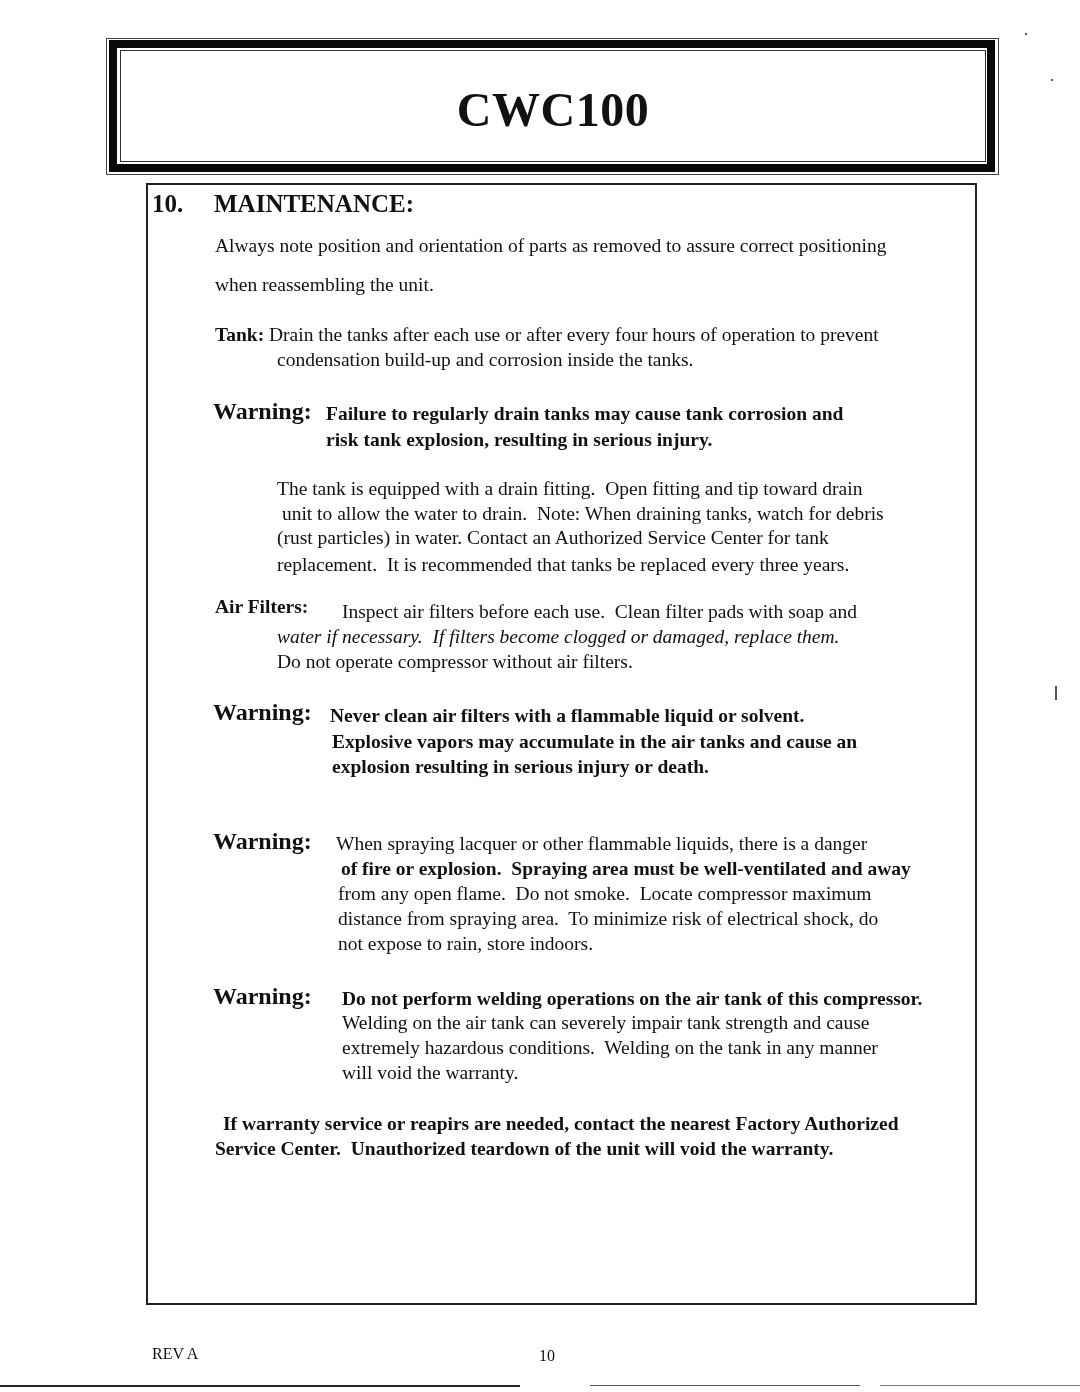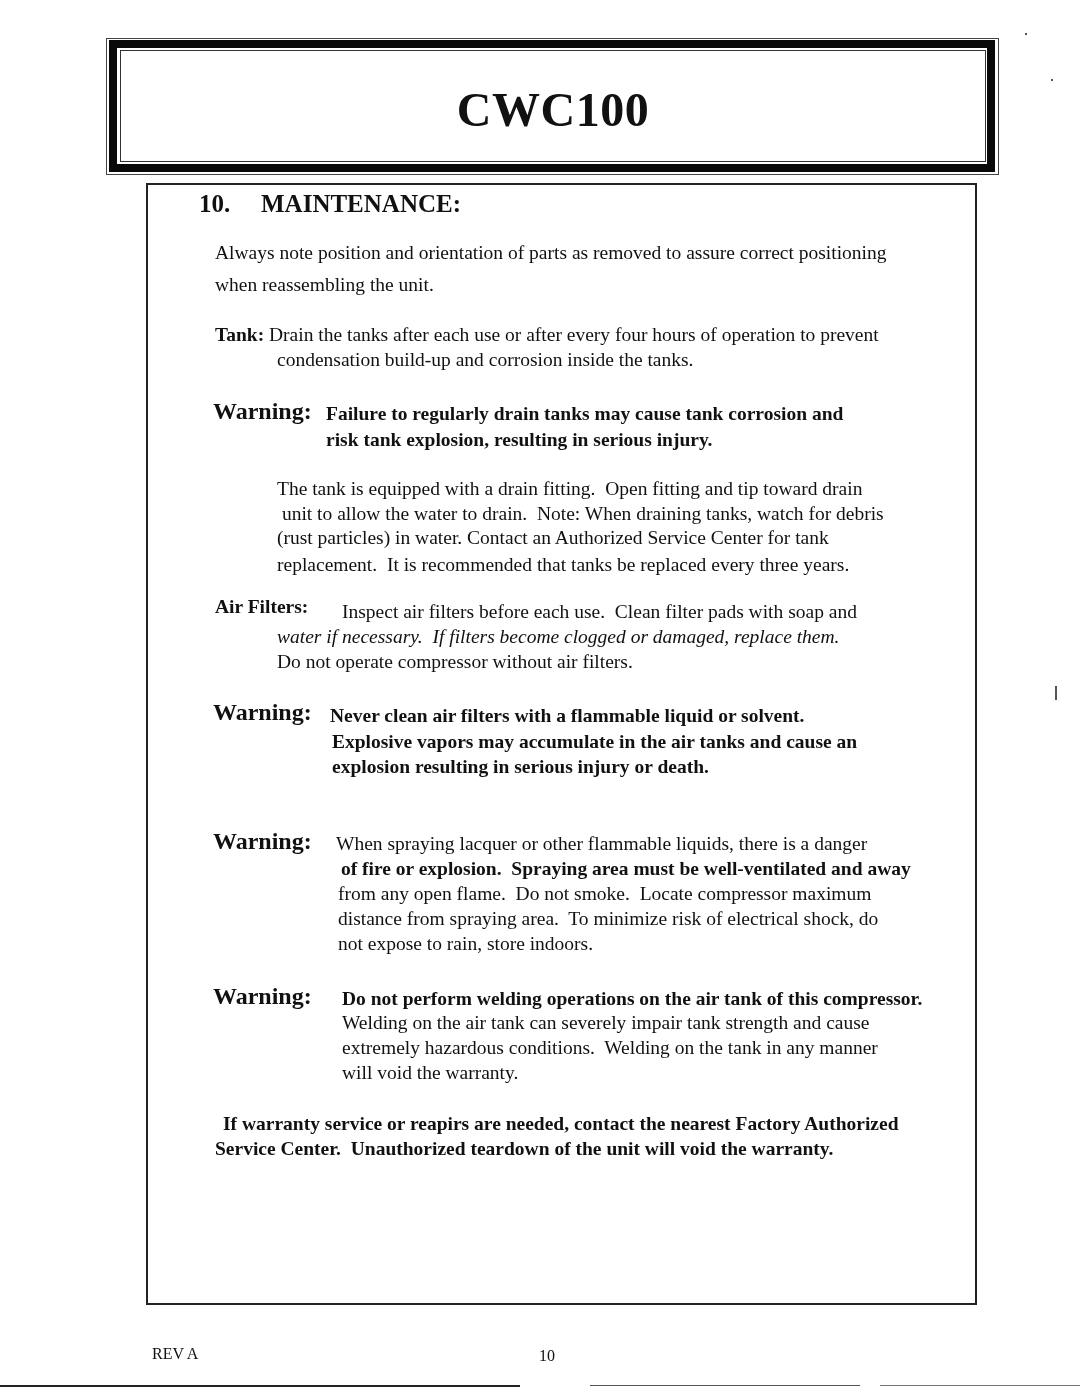--- a/index.html
+++ b/index.html
@@ -8,21 +8,21 @@
   .title-outer { position: absolute; left: 106px; top: 38px; width: 893px; height: 137px;
                  border: 1px solid #444; box-sizing: border-box; }
   .title-band { position: absolute; left: 109px; top: 40px; width: 886px; height: 132px;
                 border: 8px solid #0a0a0a; box-sizing: border-box; }
   .title-inner { position: absolute; left: 120px; top: 50px; width: 866px; height: 112px;
                  border: 1px solid #333; box-sizing: border-box;
                  display: flex; align-items: center; justify-content: center; }
   .title-text { font-size: 48px; font-weight: bold; letter-spacing: 0.5px; margin-top: 6px; }
   .main-box { position: absolute; left: 146px; top: 183px; width: 831px; height: 1122px;
               border: 2px solid #222; box-sizing: border-box; }
-  .section-heading { position: absolute; left: 152px; top: 190px; font-size: 25px; font-weight: bold; margin-left: 47px; }
+  .section-heading { position: absolute; left: 152px; top: 190px; font-size: 25px; font-weight: bold; }
   .section-heading .num { display: inline-block; width: 62px; }
   .p { position: absolute; font-size: 19.5px; line-height: 25px; white-space: pre; }
   .b { font-weight: bold; }
   .warn-label { font-size: 24px; font-weight: bold; }
   .footer { position: absolute; font-size: 16px; }
   .bottom-line { position: absolute; top: 1385px; height: 2px; background: #222; }
   .speck { position: absolute; background: #555; }
 </style>
 </head>
 <body>
@@ -33,21 +33,21 @@
   <span class="title-text">CWC100</span>
 </div>
 
 <div class="main-box"></div>
 
 <div class="section-heading">
   <span class="num">10.</span><span>MAINTENANCE:</span>
 </div>
 
 <div>
-  <div class="p" style="left:215px; top:240px;">Always note position and orientation of parts as removed to assure correct positioning</div>
+  <div class="p" style="left:215px; top:233px;">Always note position and orientation of parts as removed to assure correct positioning</div>
   <div class="p" style="left:215px; top:272px;">when reassembling the unit.</div>
 </div>
 
 <div>
   <div class="p" style="left:215px; top:322px;"><span class="b">Tank:</span><span> Drain the tanks after each use or after every four hours of operation to prevent</span></div>
   <div class="p" style="left:277px; top:347px;">condensation build-up and corrosion inside the tanks.</div>
 </div>
 
 <div>
   <div class="p" style="left:213px; top:399px;"><span class="warn-label">Warning:</span></div>

